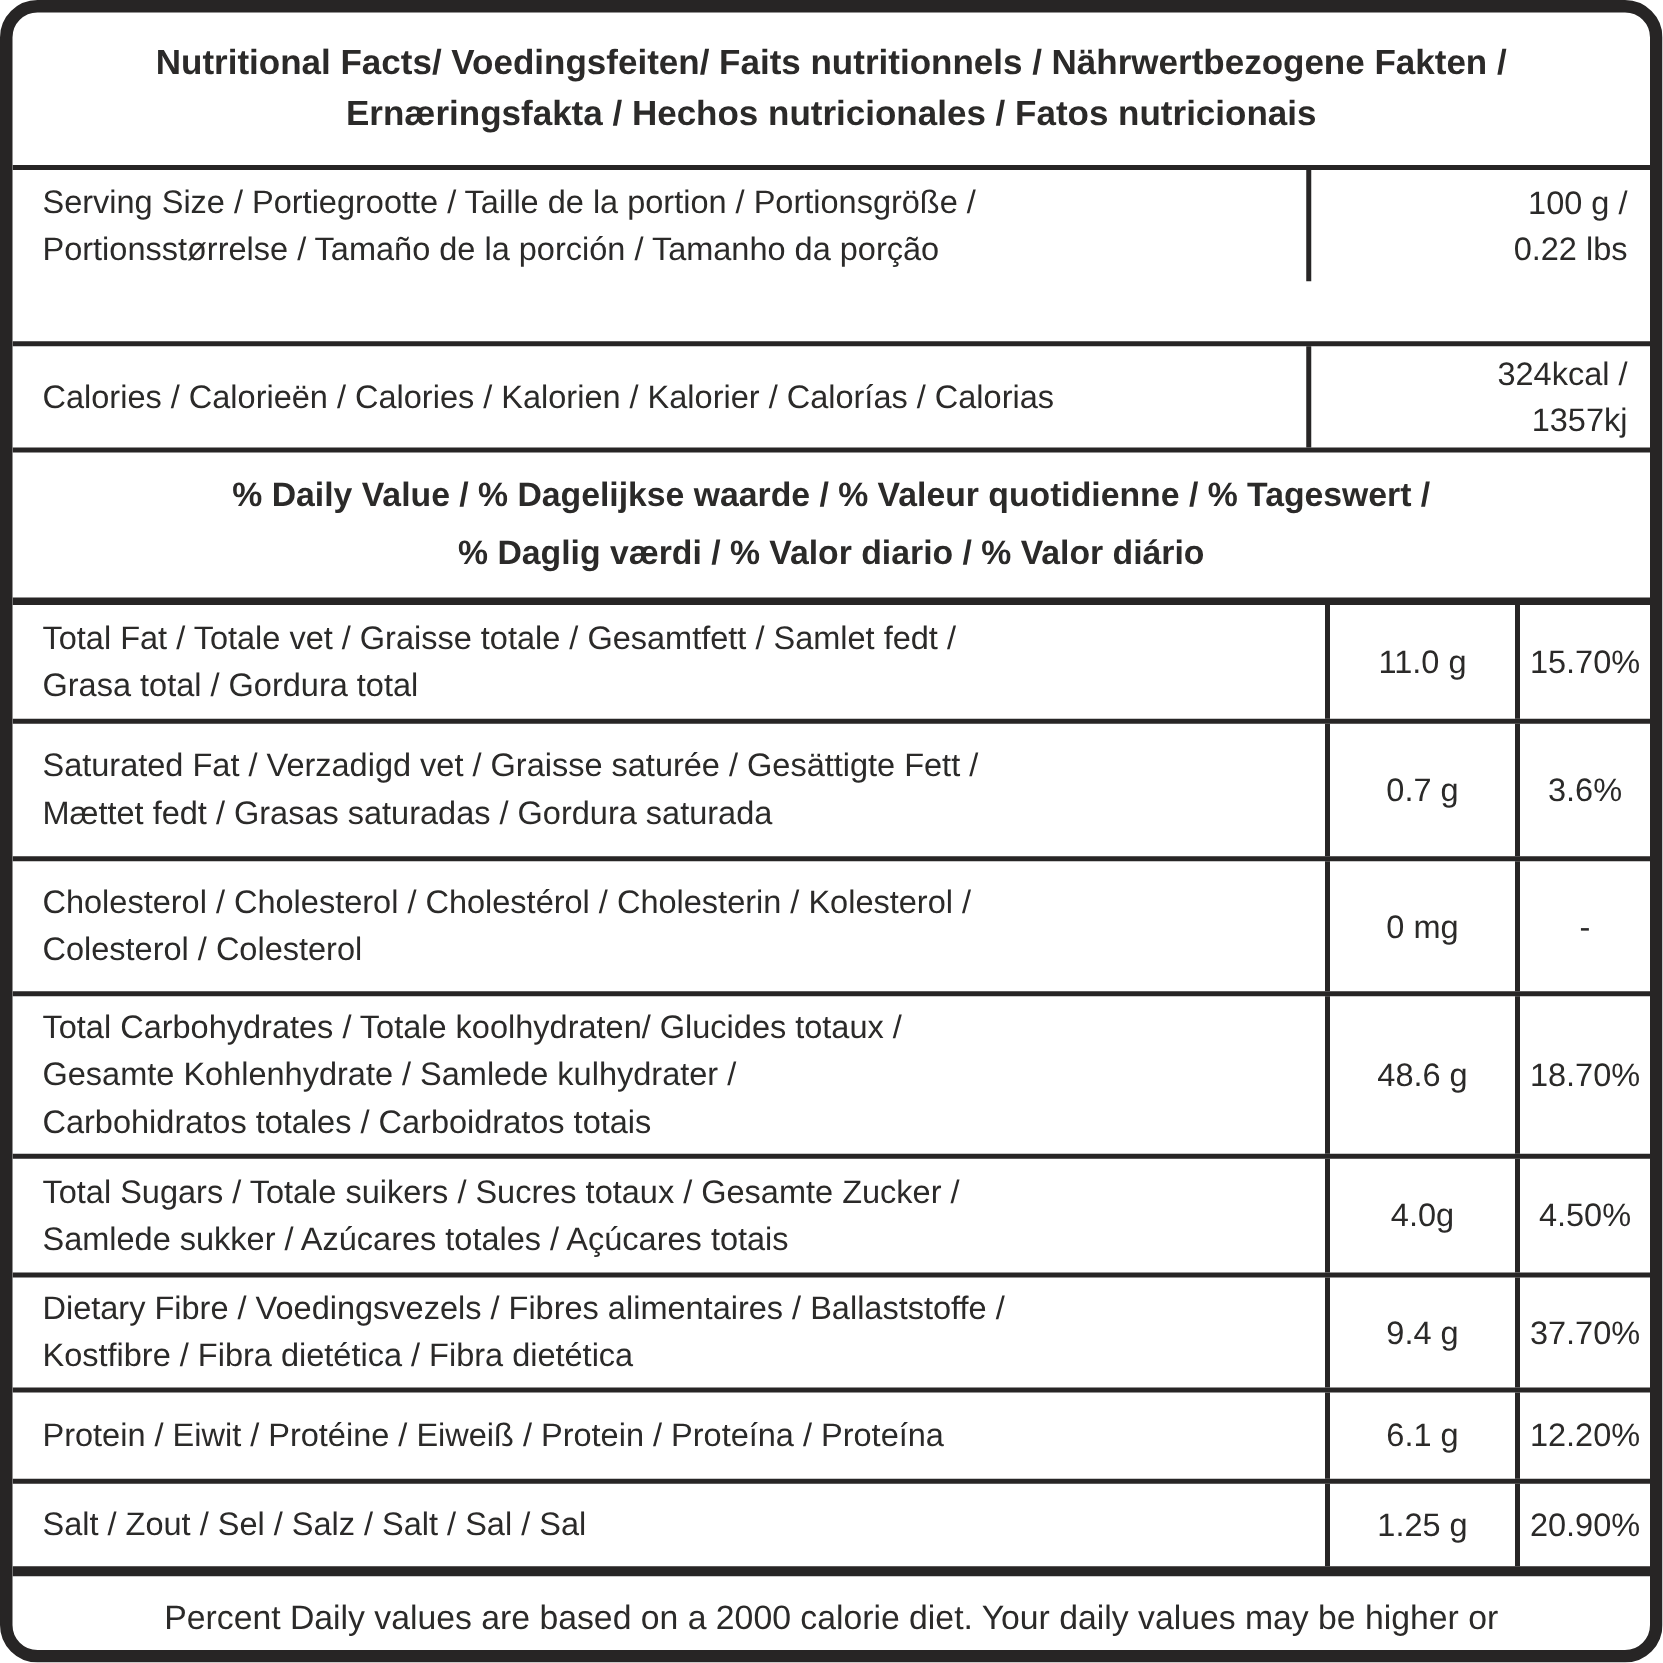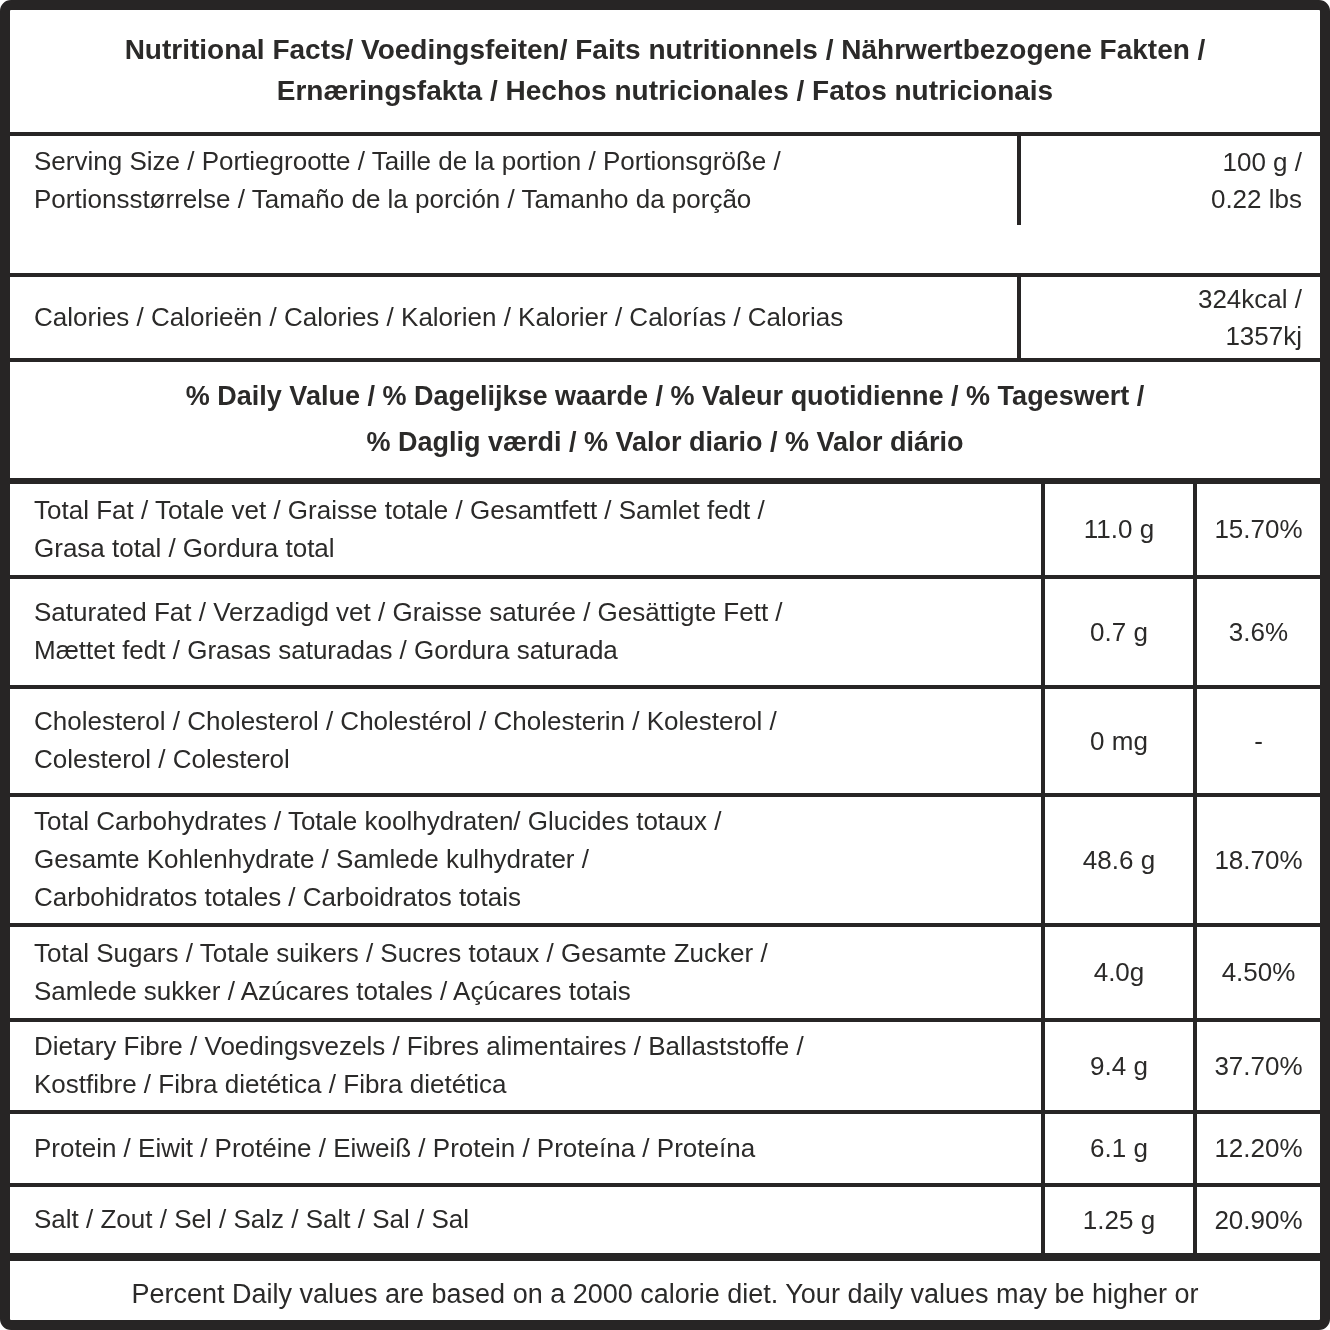--- a/index.html
+++ b/index.html
@@ -9,21 +9,21 @@
   }
   body {
     width: 1330px;
     height: 1330px;
   }
   .card {
     box-sizing: border-box;
     width: 1330px;
     height: 1330px;
     border: 10px solid #272525;
-    border-radius: 11px;
+    border-radius: 30px;
     background: #ffffff;
     color: #2b2a29;
     font-family: "Liberation Sans", sans-serif;
     display: flex;
     flex-direction: column;
     overflow: hidden;
   }
   .row {
     box-sizing: border-box;
     display: flex;
@@ -79,21 +79,21 @@
     box-sizing: border-box;
     padding: 4px 12px 4px 24px;
   }
   .cell-label span {
     font-size: 26px;
     line-height: 1.45;
     white-space: pre-line;
   }
   .cell-wide-value {
     box-sizing: border-box;
-    width: 303px;
+    width: 275px;
     flex: none;
     border-left: 4px solid #272525;
     display: flex;
     align-items: center;
     justify-content: flex-end;
     text-align: right;
     padding-right: 18px;
   }
   .cell-wide-value span {
     font-size: 26px;
@@ -106,21 +106,21 @@
     flex: none;
     border-left: 4px solid #272525;
     display: flex;
     align-items: center;
     justify-content: center;
     text-align: center;
     font-size: 26px;
   }
   .cell-percent {
     box-sizing: border-box;
-    width: 127px;
+    width: 108px;
     flex: none;
     border-left: 4px solid #272525;
     display: flex;
     align-items: center;
     justify-content: center;
     text-align: center;
     font-size: 26px;
   }
 </style>
 </head>

